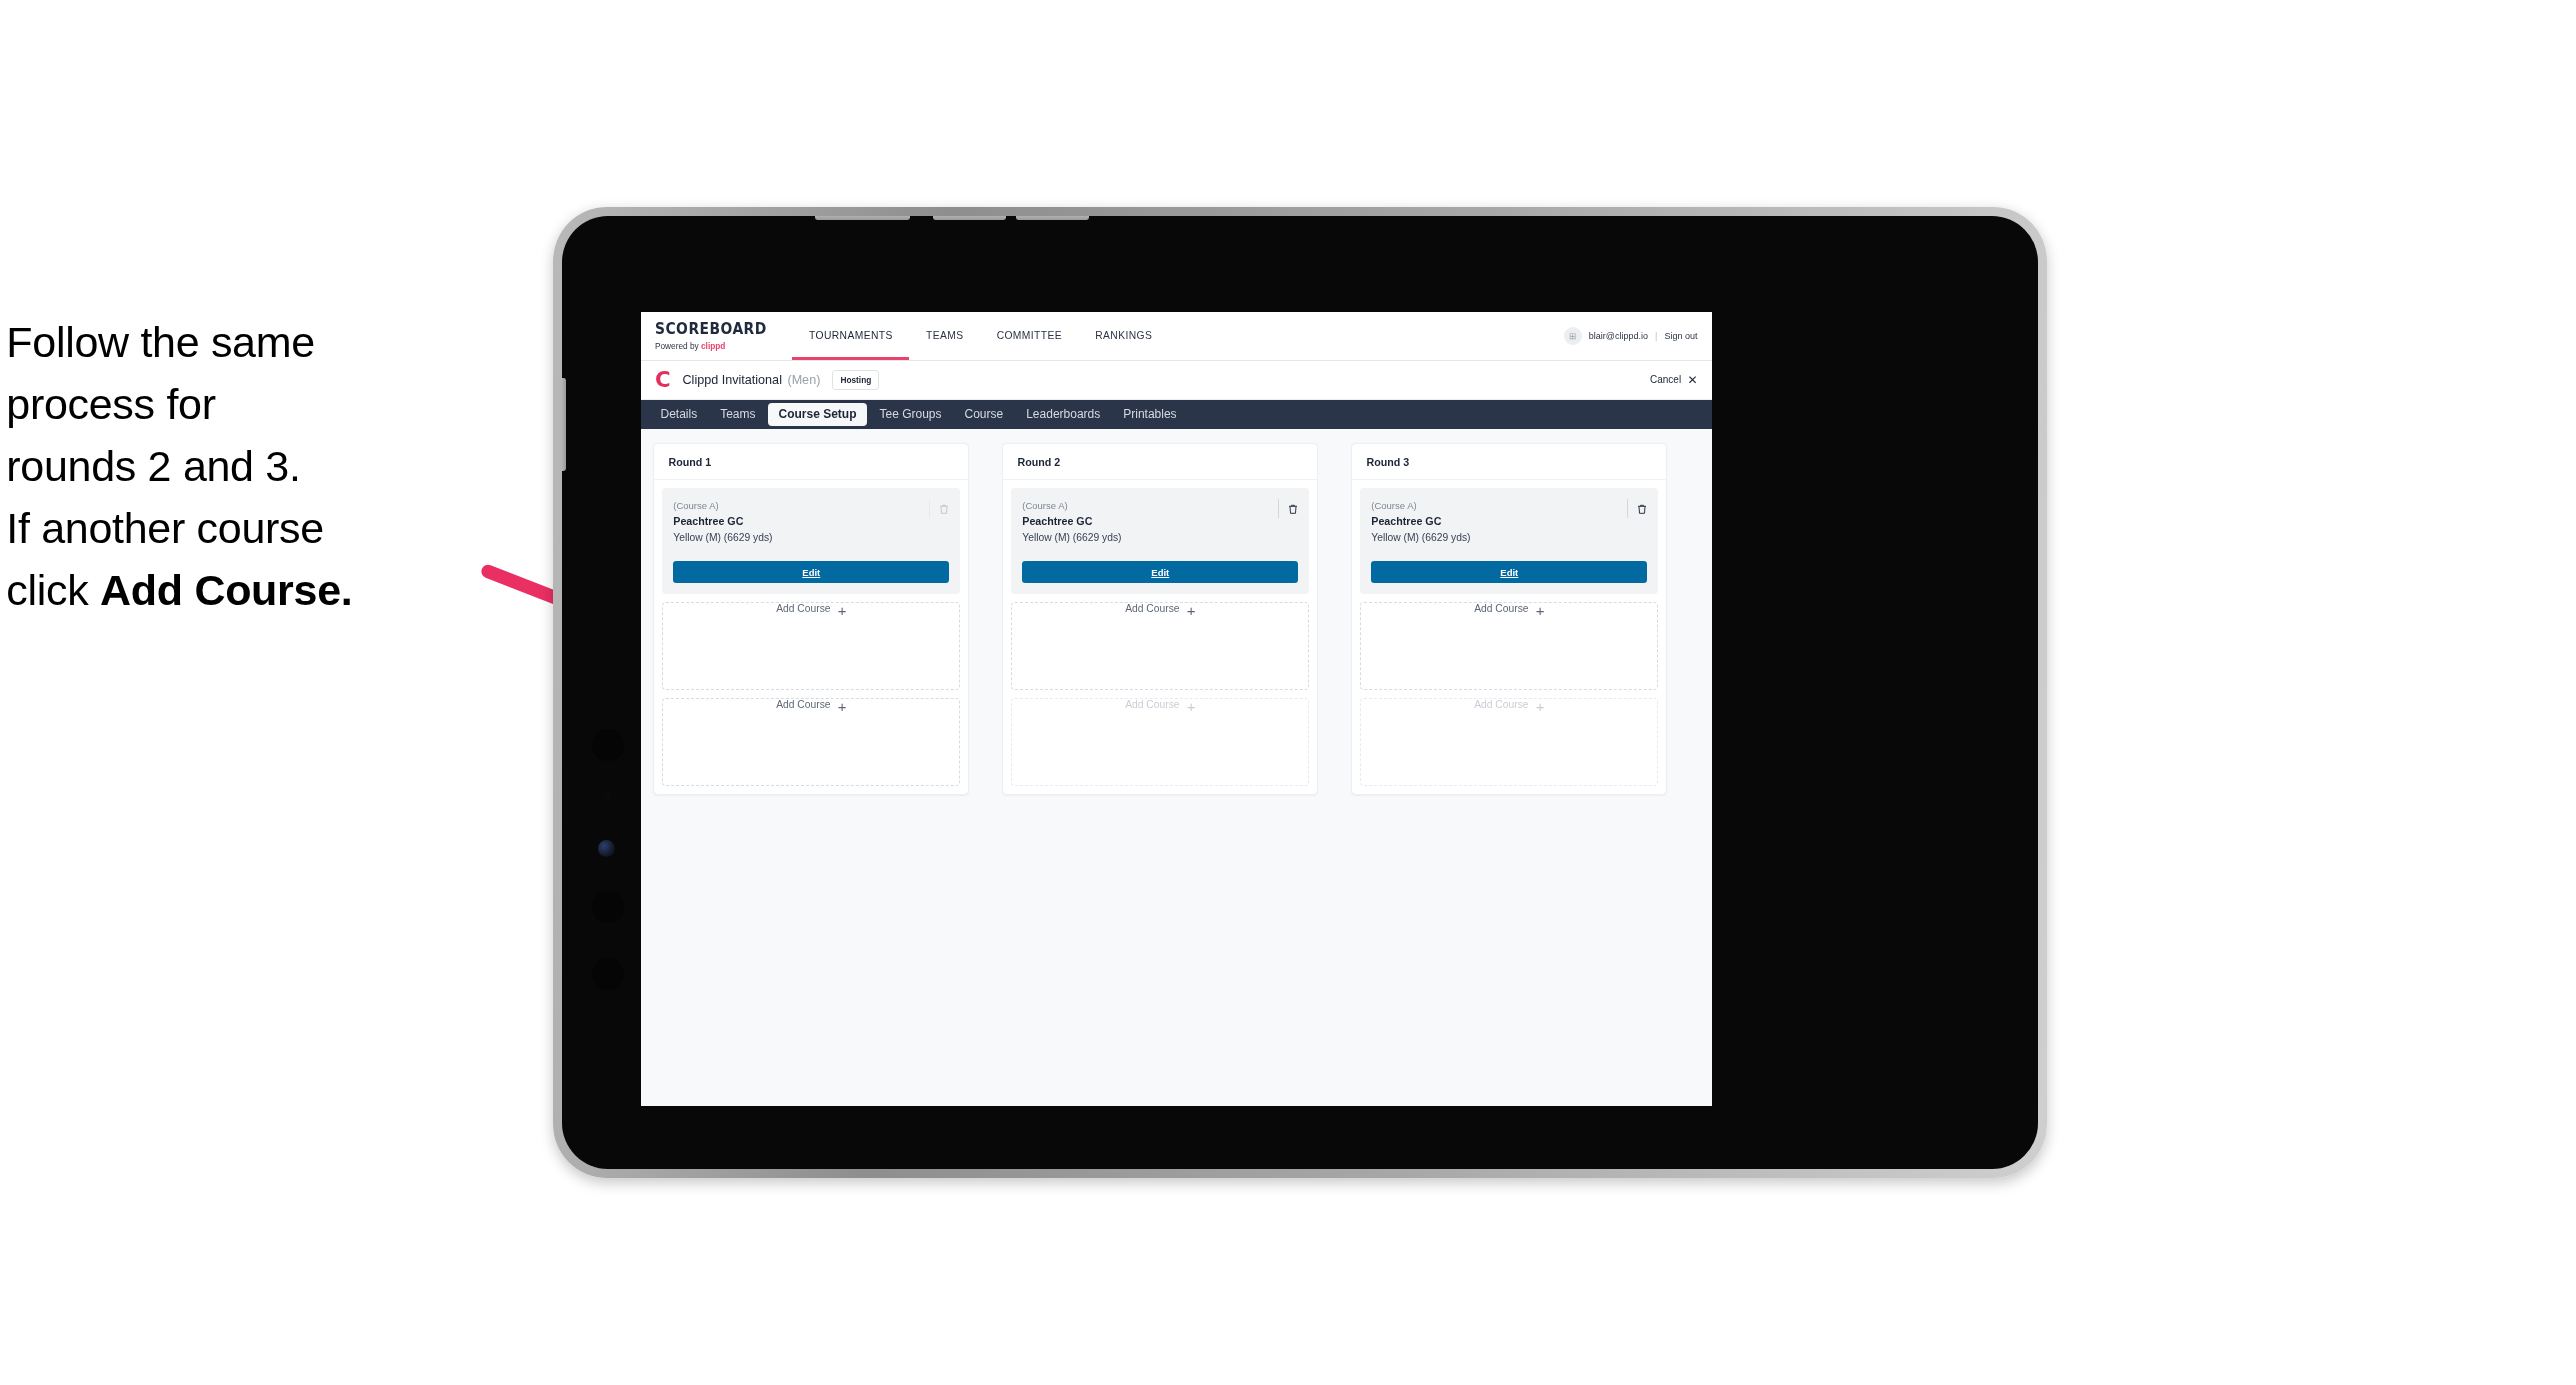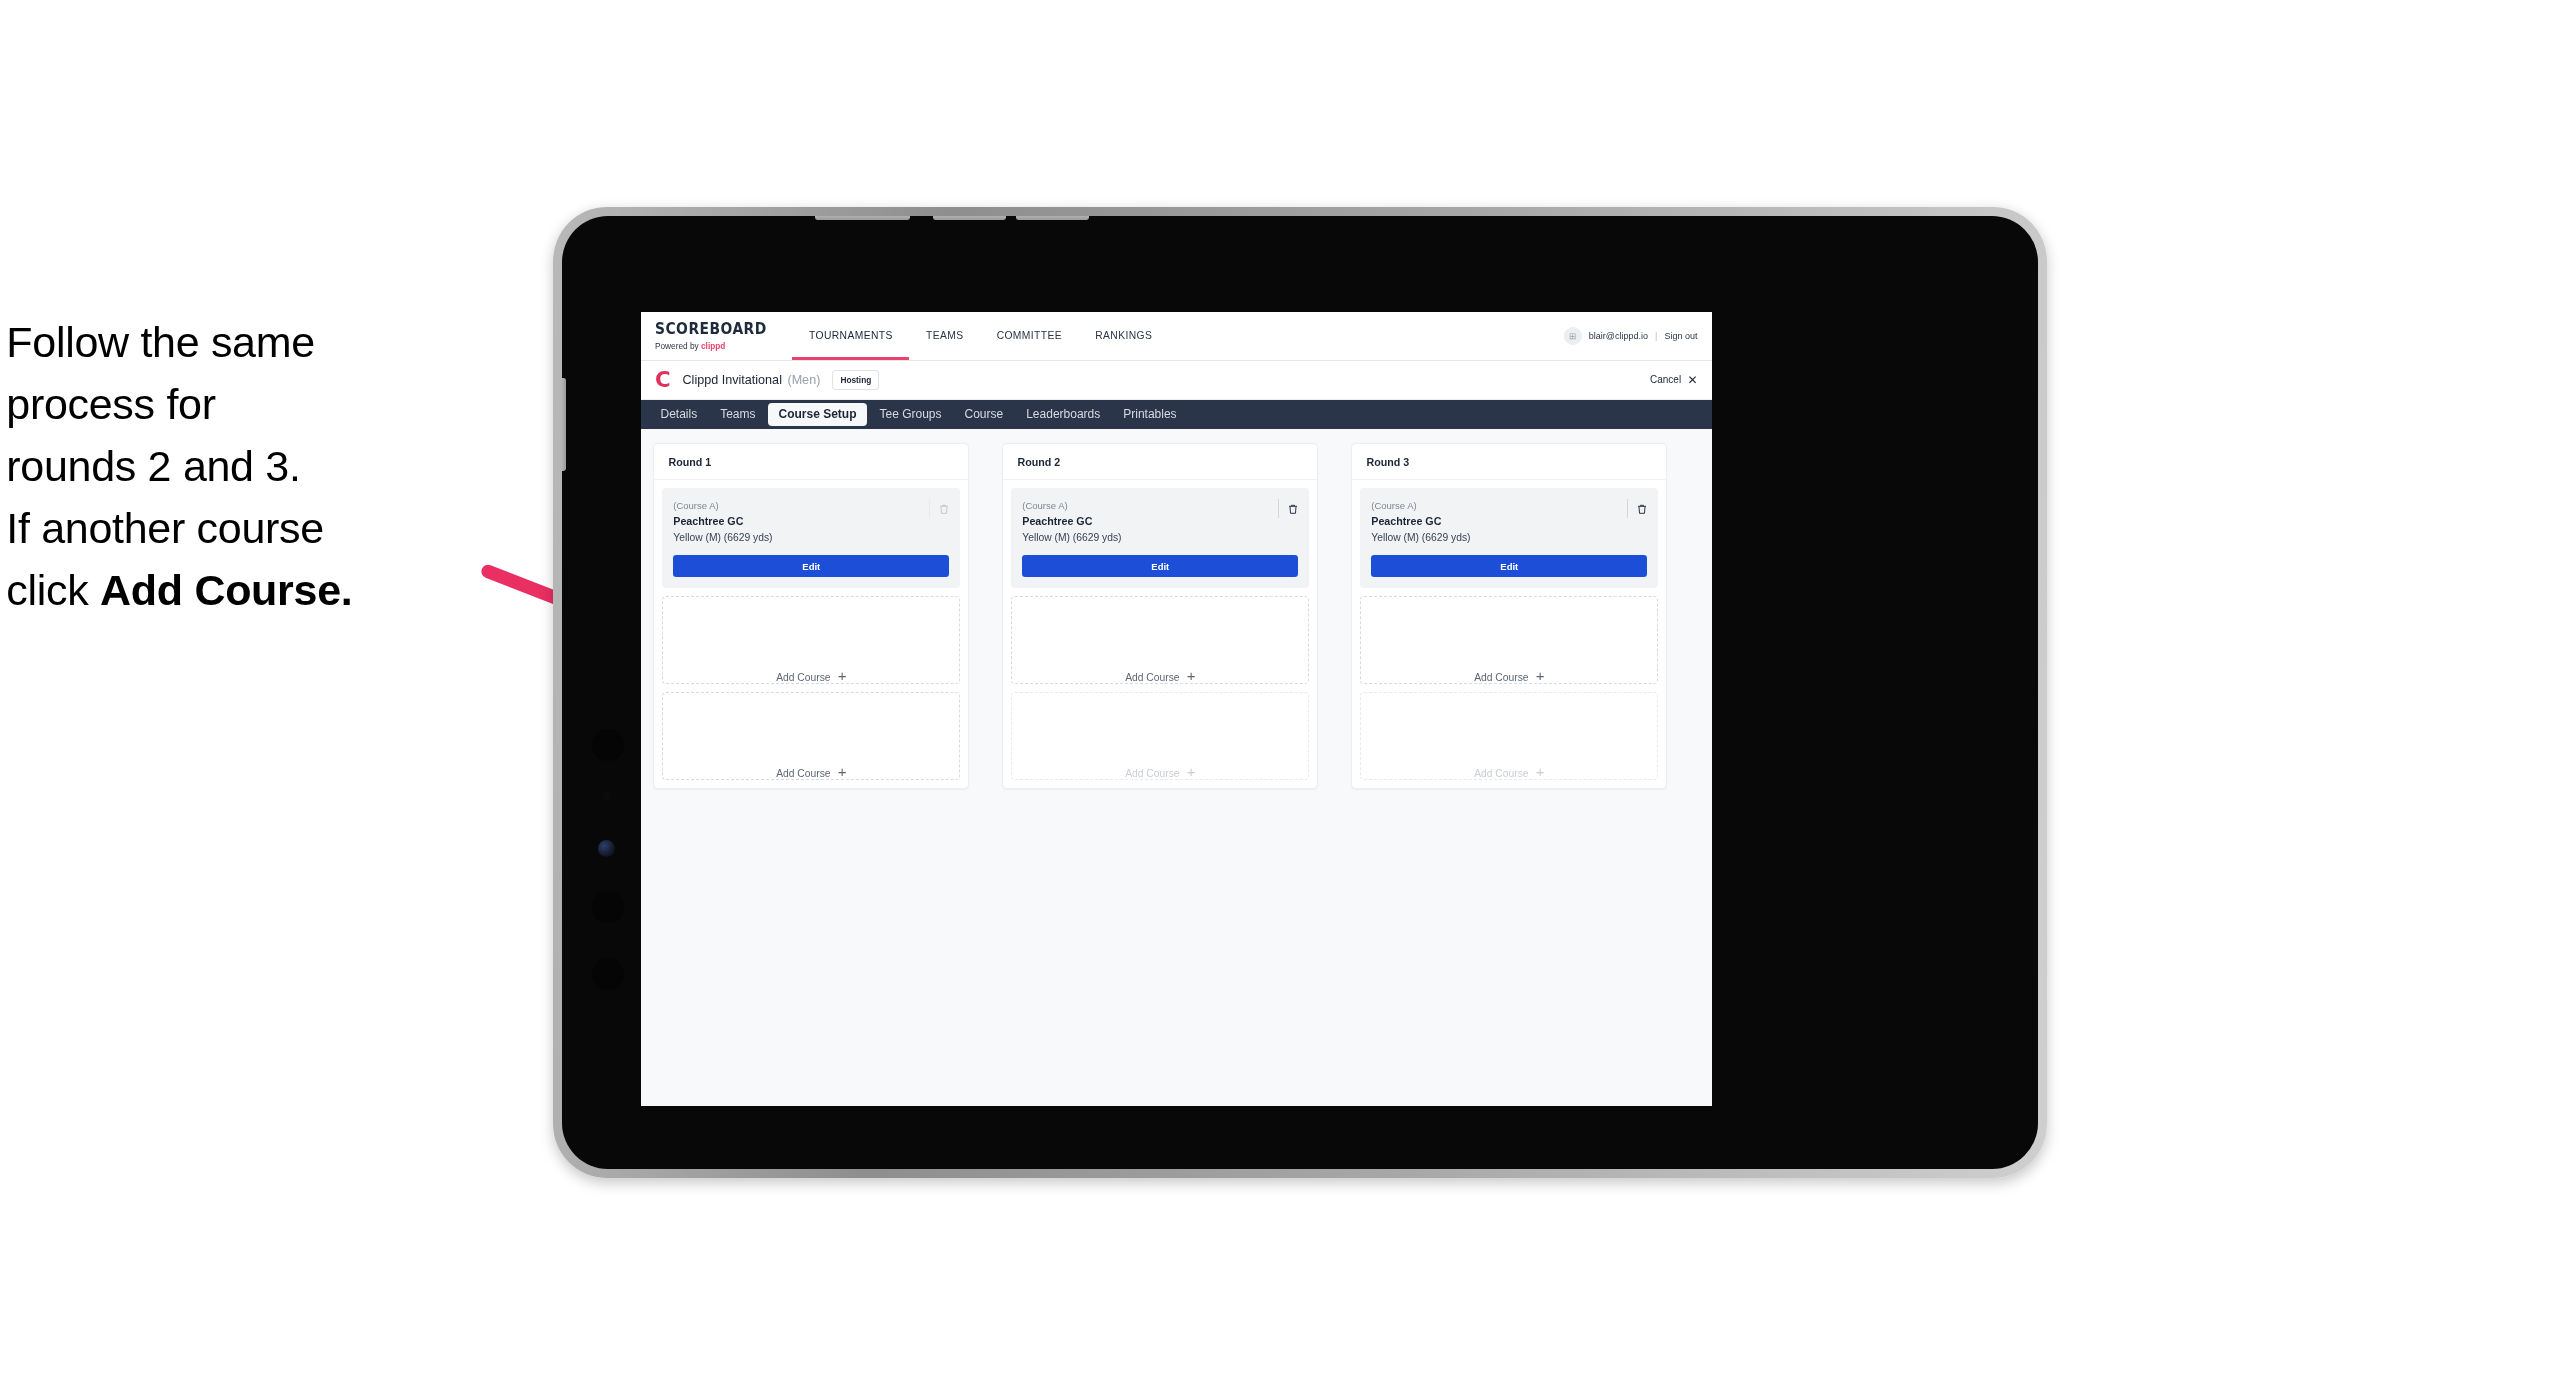--- a/index.html
+++ b/index.html
@@ -172,29 +172,29 @@
   .course-name  { font-size: 10.7px; font-weight: 700; color: #1b2537; line-height: 1.6; }
   .course-tee   { font-size: 10.3px; color: #384254; line-height: 1.55; }
   .card-actions {
     position: absolute; right: 10.3px; top: 11px;
     display: flex; align-items: center; gap: 8.7px;
   }
   .vbar { width: 0.8px; height: 19px; background: #d3d7dd; }
   .trash { width: 12px; height: 12.6px; display: block; }
   .faded { opacity: .30; }
   .edit-btn {
-    margin-top: 9px; height: 22px; background: #1d4ed8;
+    margin-top: 15px; height: 22px; background: #0369a1;
     border-radius: 3.2px; color: #ffffff; font-size: 9.5px; font-weight: 700;
-    display: flex; align-items: center; justify-content: center; cursor: pointer;
+    display: flex; align-items: center; justify-content: center; cursor: pointer; text-decoration: underline;
   }
   .add-card {
     margin: 8px 8px 0 8px; height: 88px;
     border: 0.8px dashed #d7dbe1; border-radius: 4px;
     background: #ffffff;
-    display: flex; align-items: flex-end; justify-content: center;
+    display: flex; align-items: flex-start; justify-content: center;
     gap: 7.1px; cursor: pointer;
   }
   .add-card .lbl { font-size: 10.3px; color: #5d6775; }
   .add-card .plus { font-size: 15px; color: #5d6775; line-height: 1; font-weight: 300; }
   .add-card.dim .lbl, .add-card.dim .plus { color: #c9ced6; }
   .add-card.dim { border-color: #e8eaee; }
 </style>
 </head>
 <body>
 

